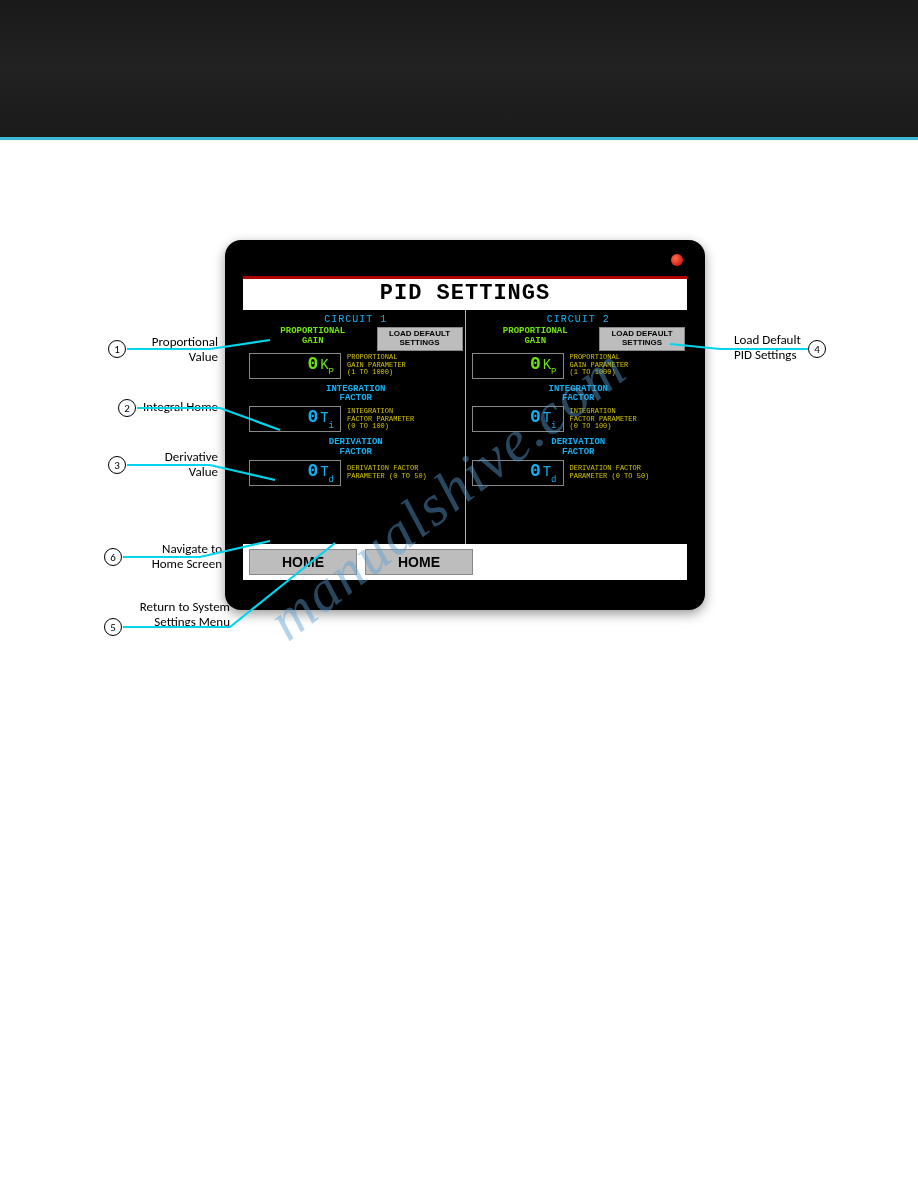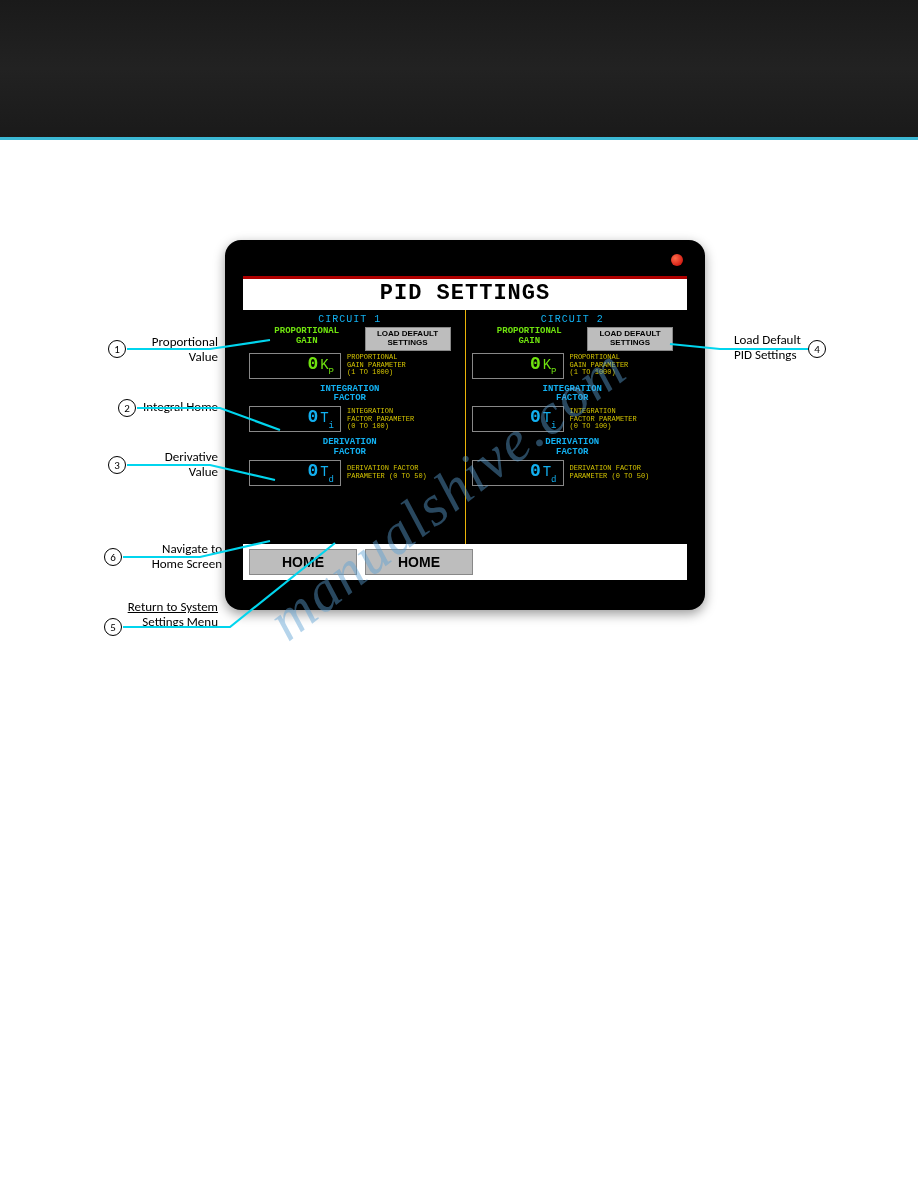--- a/index.html
+++ b/index.html
@@ -78,21 +78,21 @@
     padding: 2px 0 4px 0;
     border-top: 3px solid #b00000;
   }
   .circuits {
     flex: 1;
     background: #000;
     display: flex;
   }
   .circuit {
     flex: 1;
-    padding: 4px 14px 6px 6px;
+    padding: 4px 2px 6px 6px;
     position: relative;
   }
   .circuit + .circuit { border-left: 1px solid #eab308; }
   .circuit-header {
     color: #12b0f0;
     font-family: "Courier New", monospace;
     font-size: 10px;
     text-align: center;
     margin-bottom: 2px;
     letter-spacing: 1px;
@@ -306,21 +306,21 @@
       <div class="num">3</div>
     </div>
 
   <div class="callout left" style="left:104px; top:402px; width:122px; justify-content:flex-end;">
     <div class="label">Navigate to<br>Home Screen</div>
   </div>
   <div class="callout" style="left:104px; top:408px;">
       <div class="num">6</div>
     </div>
 
-  <div class="callout left" style="left:88px; top:460px; width:134px; justify-content:flex-end;text-decoration:underline;">
+  <div class="callout left" style="left:100px; top:460px; width:134px; justify-content:flex-end;">
     <div class="label">Return to System<br>Settings Menu</div>
   </div>
   <div class="callout" style="left:104px; top:478px;">
       <div class="num">5</div>
     </div>
 
   <div class="callout right" style="left:730px; top:193px;">
     <div class="label">Load Default<br>PID Settings</div>
   </div>
   <div class="callout" style="left:808px; top:200px;">

